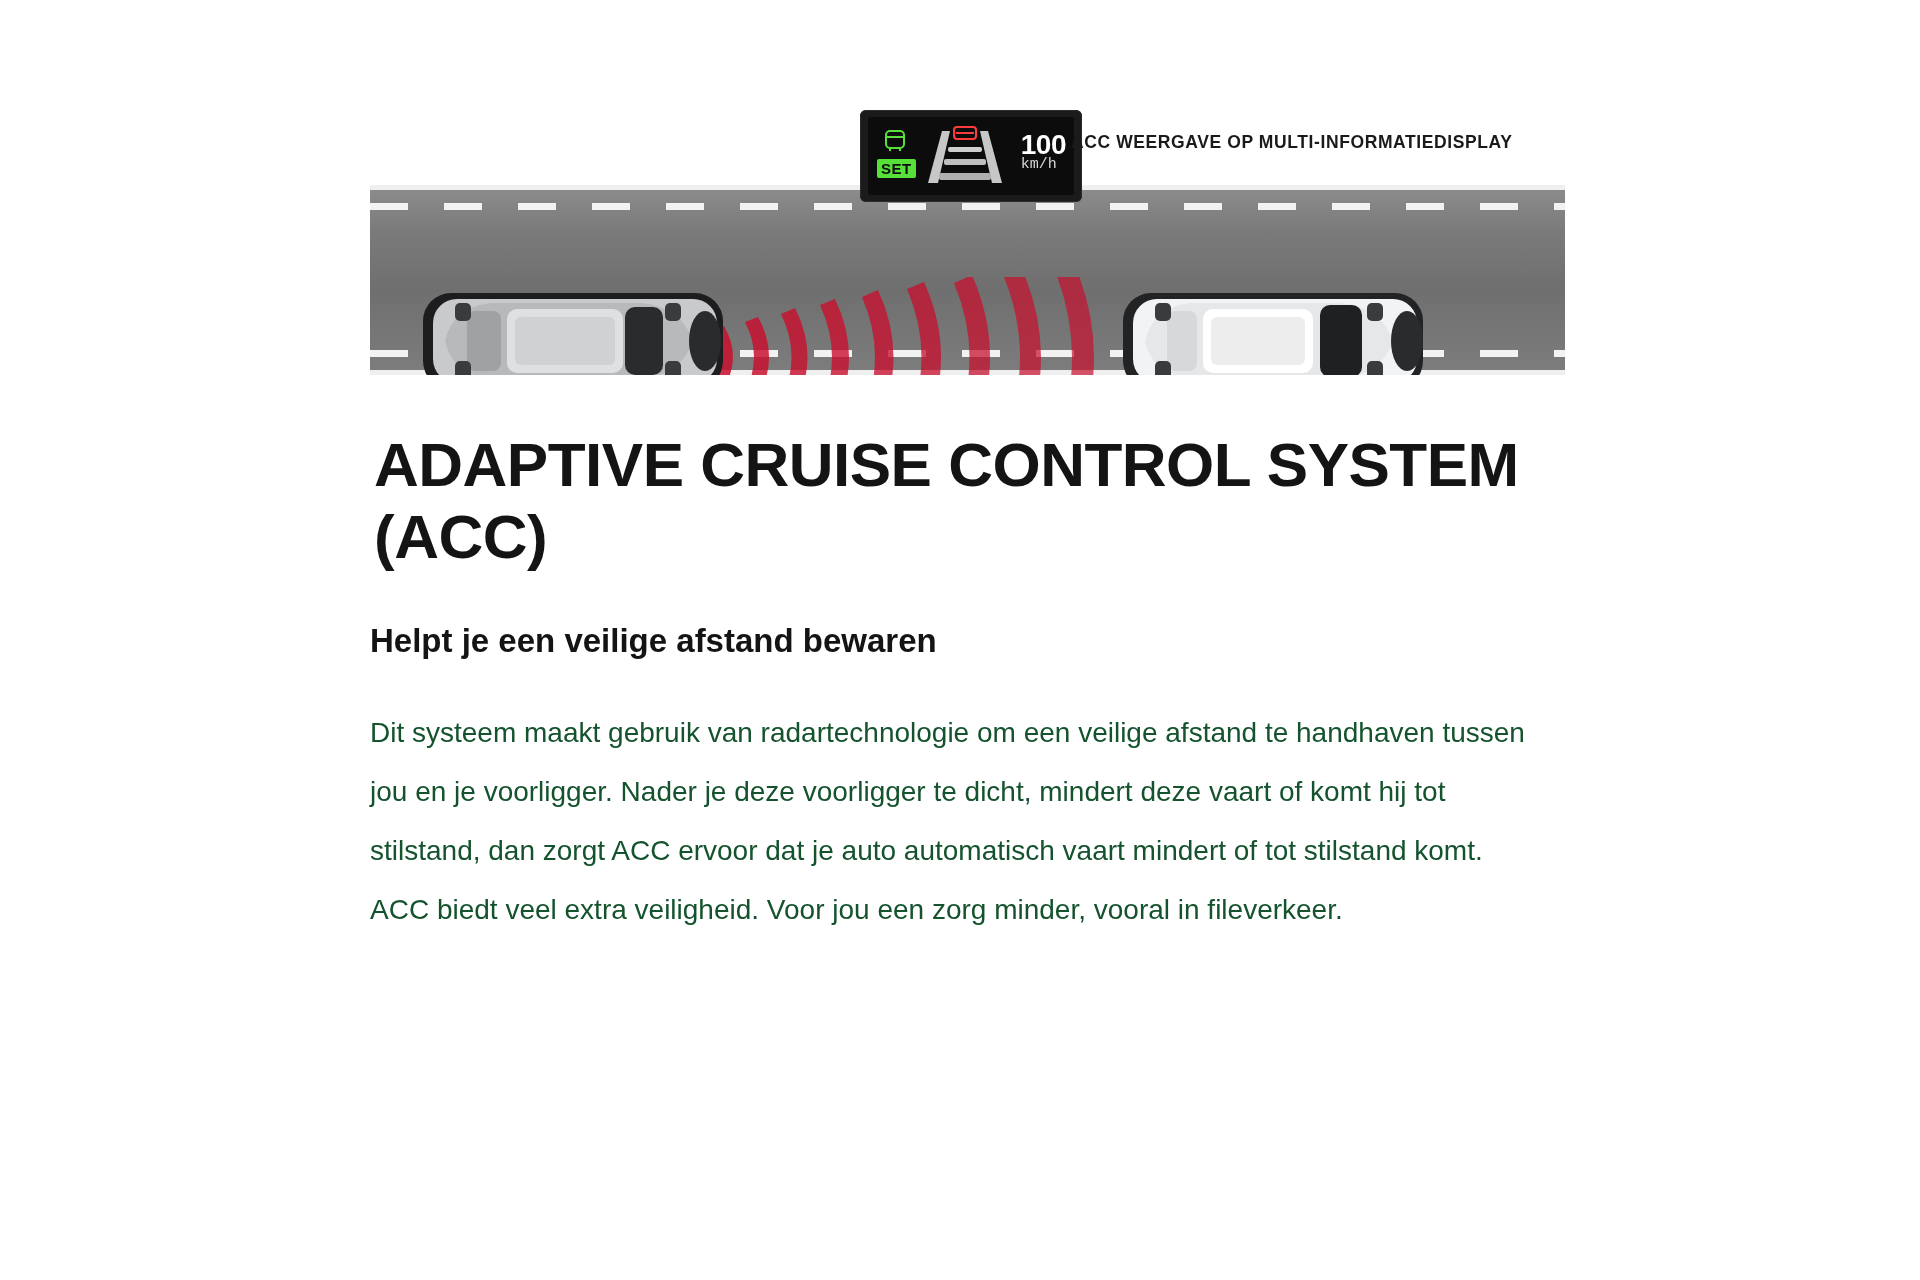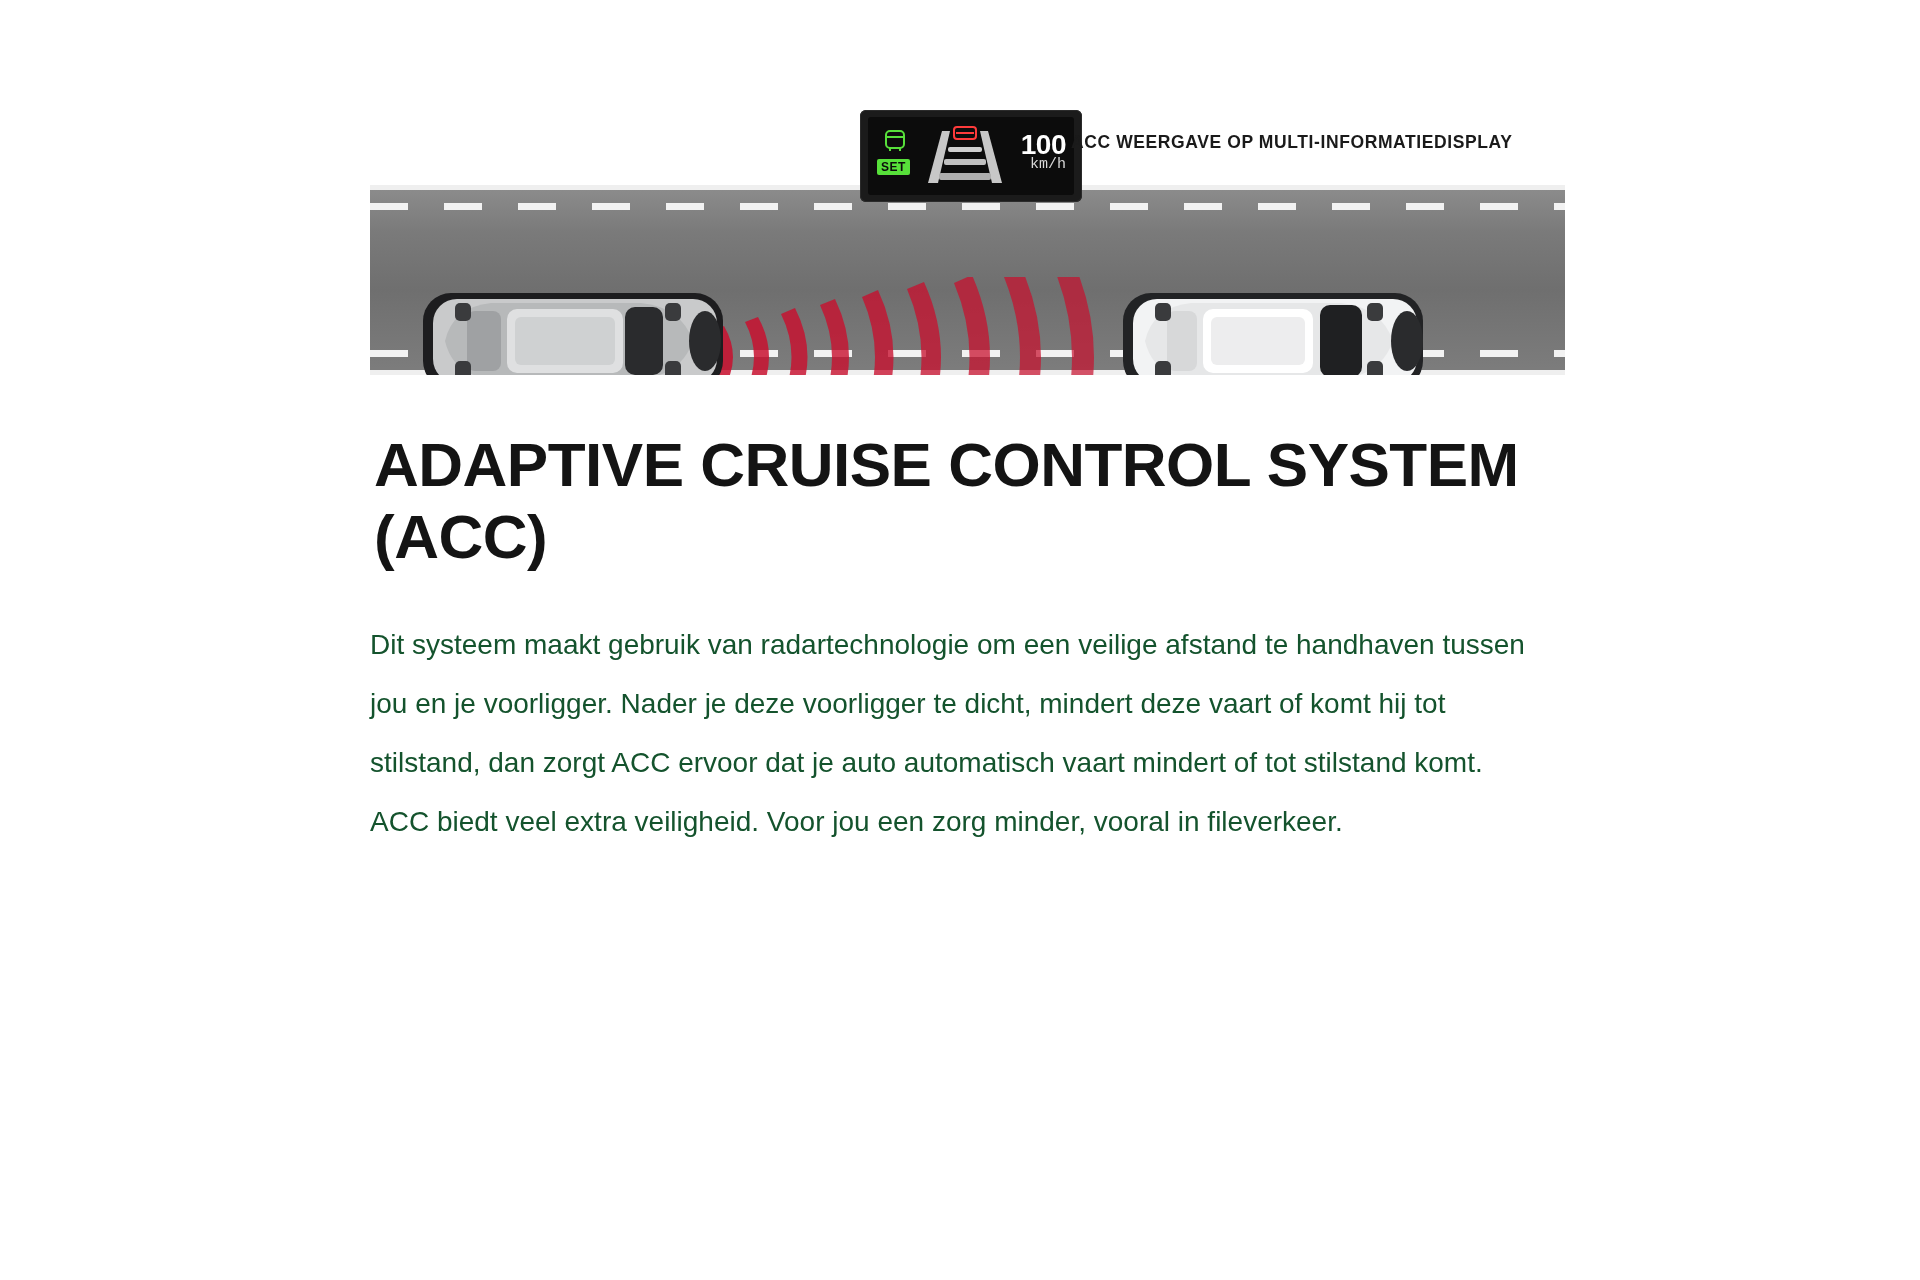--- a/index.html
+++ b/index.html
@@ -111,36 +111,35 @@
     color: #57e03a;
     font-size: 20px;
     line-height: 26px;
     text-align: center;
   }
   .mid-set {
     position: absolute;
     left: 1px; top: 32px;
     background: #57e03a;
     color: #0c0c0c;
-    font-size: 12px;
+    font-size: 15px;
     font-weight: bold;
     letter-spacing: 0.5px;
     padding: 1px 4px;
     border-radius: 2px;
     font-family: "Liberation Sans", sans-serif;
   }
   .mid-lane {
     position: absolute;
     left: 58px; top: 4px;
     width: 78px; height: 70px;
   }
   .mid-speed {
     position: absolute;
     right: 8px; top: 14px;
-    text-align: right;
     color: #ffffff;
   }
   .mid-speed .val {
     font-size: 28px;
     font-weight: bold;
     line-height: 28px;
     letter-spacing: -0.5px;
   }
   .mid-speed .unit {
     font-size: 15px;
@@ -302,16 +301,17 @@
         </div>
 
       </div>
     </div>
 
     <div class="mid-caption">ACC WEERGAVE OP MULTI-INFORMATIEDISPLAY</div>
   </div>
 
   <div class="content">
     <h1 class="title">ADAPTIVE CRUISE CONTROL SYSTEM (ACC)</h1>
+    <h2 class="subtitle">Helpt je een veilige afstand bewaren</h2>
     <p class="body">Dit systeem maakt gebruik van radartechnologie om een veilige afstand te handhaven tussen jou en je voorligger. Nader je deze voorligger te dicht, mindert deze vaart of komt hij tot stilstand, dan zorgt ACC ervoor dat je auto automatisch vaart mindert of tot stilstand komt. ACC biedt veel extra veiligheid. Voor jou een zorg minder, vooral in fileverkeer.</p>
   </div>
 
 </div>
 
 </body></html>

